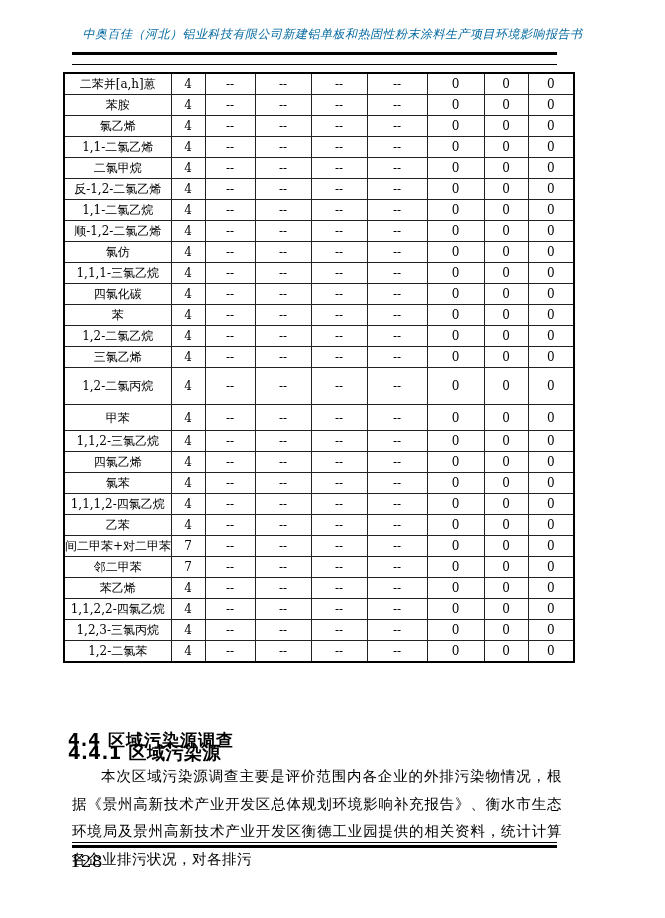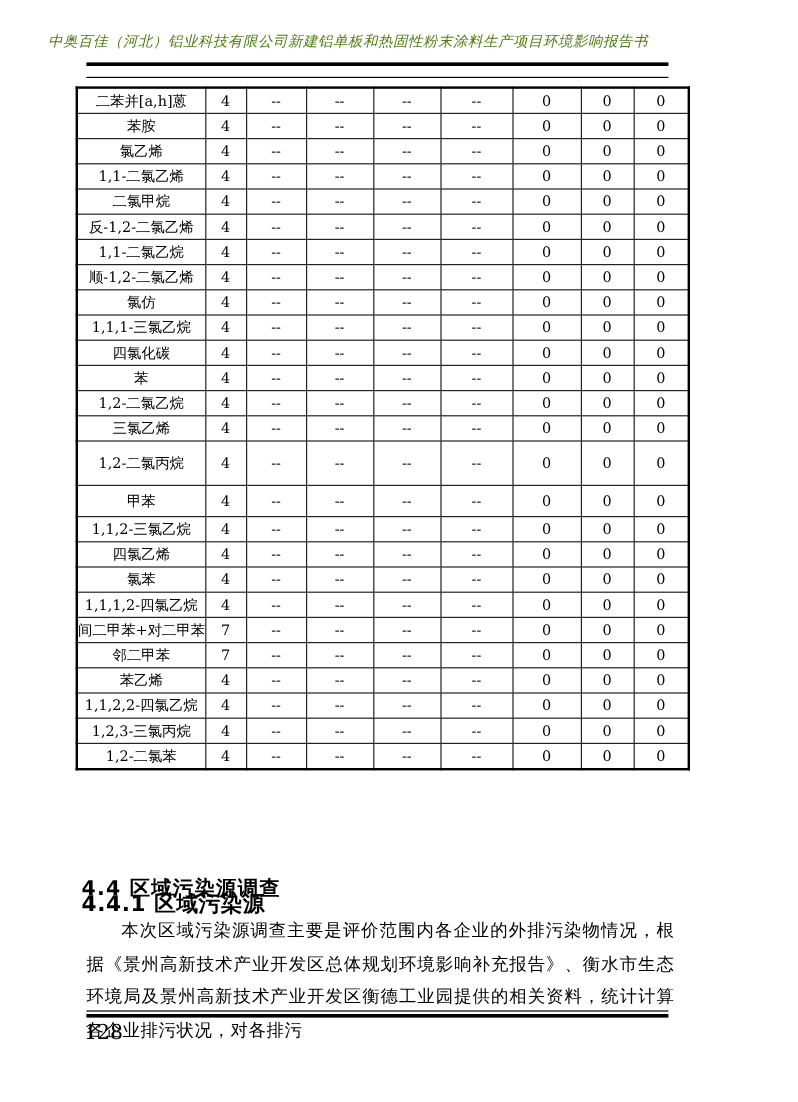--- a/index.html
+++ b/index.html
@@ -11,24 +11,25 @@
     font-family: "DejaVu Serif", "Liberation Serif", serif;
     color: #000;
     overflow: hidden;
   }
   
   .header-title {
     position: absolute;
     top: 26px;
     left: 40px;
     width: 585px;
+    text-align: center;
     font-size: 12px;
     letter-spacing: 0.5px;
     font-style: italic;
-    color: #4d7c0f;
+    color: #0369a1;
     white-space: nowrap;
   }
   .rule { position: absolute; background: #000; }
   .header-rule-thick { top: 52px; left: 72px; width: 485px; height: 3px; }
   .header-rule-thin  { top: 64px; left: 72px; width: 485px; height: 1px; }
   
   table.pollutant {
     position: absolute;
     top: 72px;
     left: 63px;
@@ -330,20 +331,31 @@
           <td>4</td>
           <td>--</td>
           <td>--</td>
           <td>--</td>
           <td>--</td>
           <td>0</td>
           <td>0</td>
           <td>0</td>
         </tr>
         <tr>
+          <td>乙苯</td>
+          <td>4</td>
+          <td>--</td>
+          <td>--</td>
+          <td>--</td>
+          <td>--</td>
+          <td>0</td>
+          <td>0</td>
+          <td>0</td>
+        </tr>
+        <tr>
           <td>间二甲苯+对二甲苯</td>
           <td>7</td>
           <td>--</td>
           <td>--</td>
           <td>--</td>
           <td>--</td>
           <td>0</td>
           <td>0</td>
           <td>0</td>
         </tr>

